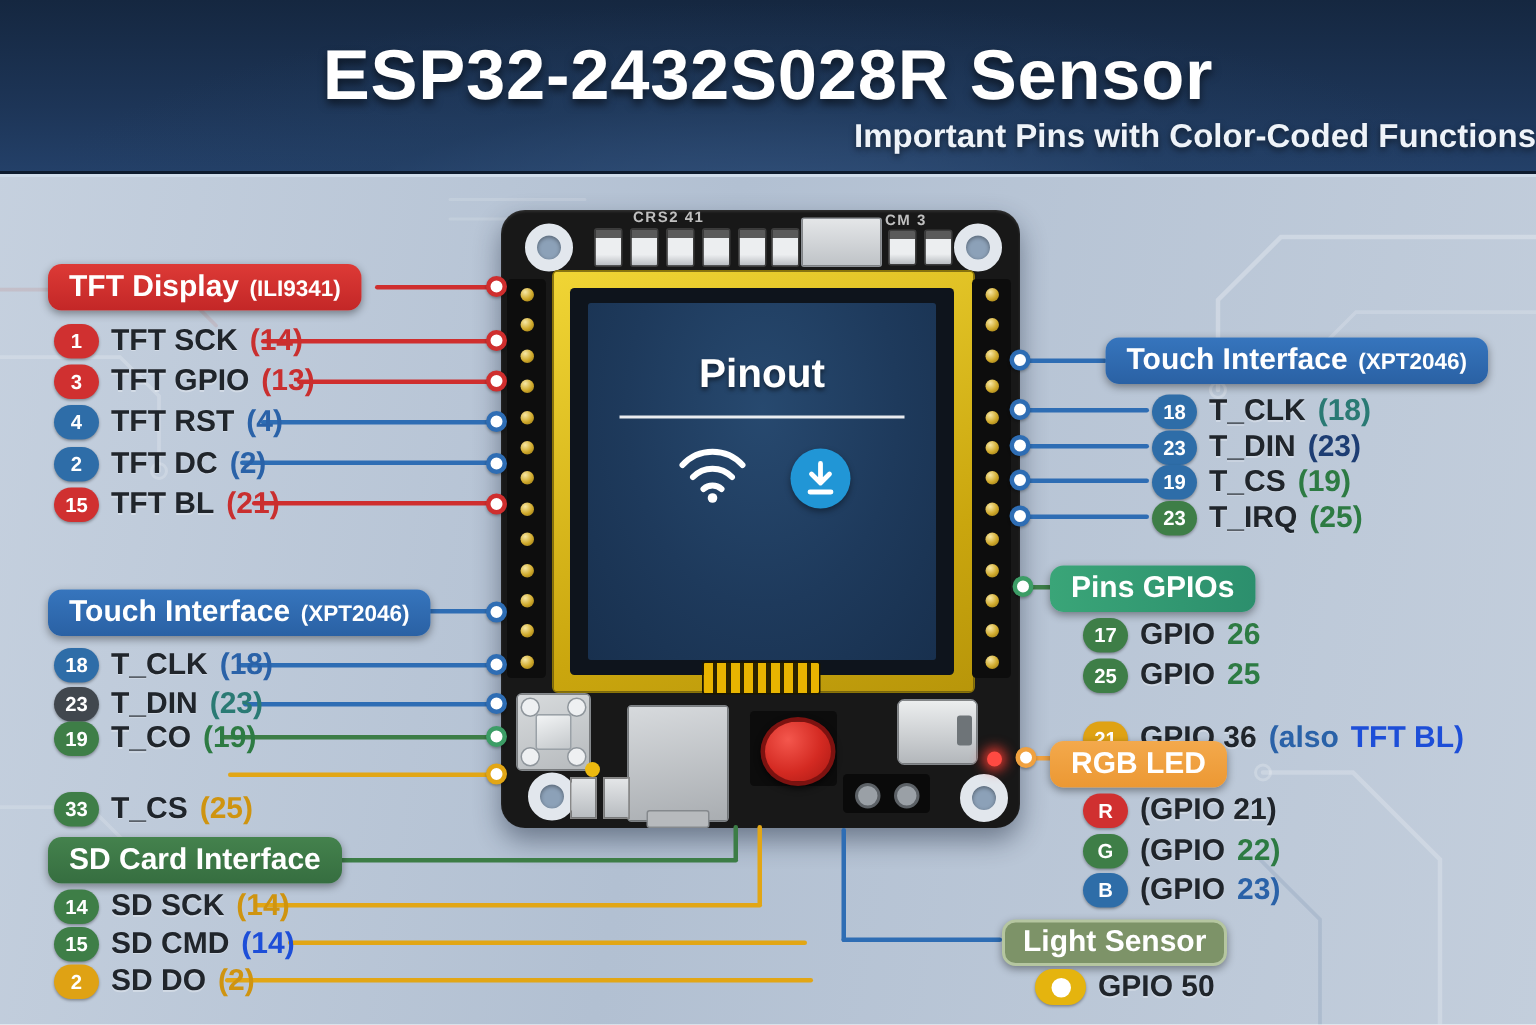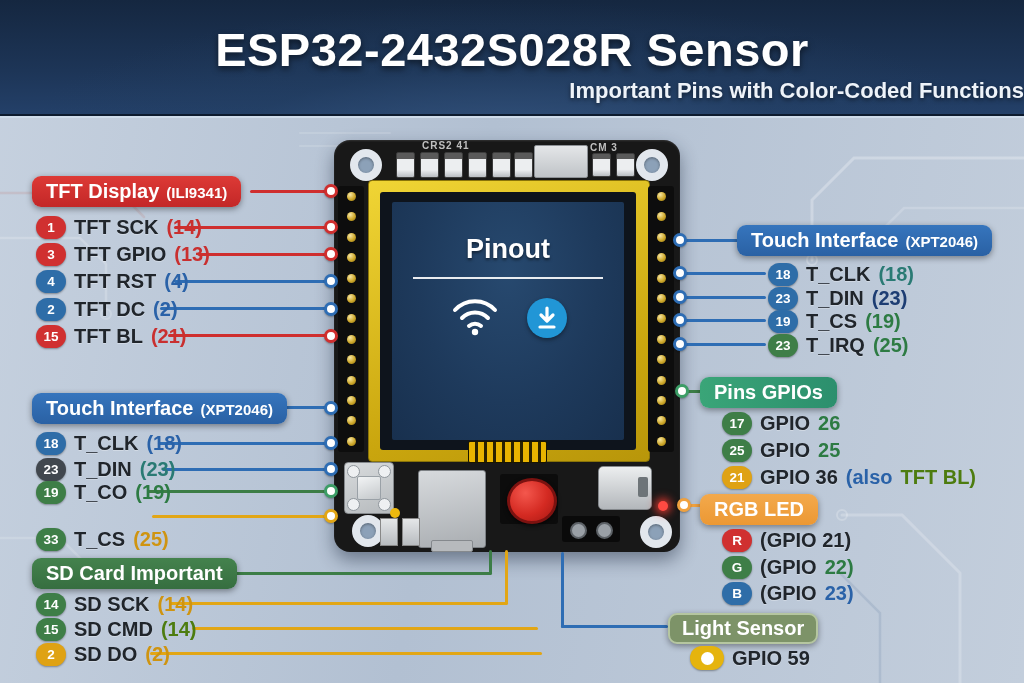--- a/index.html
+++ b/index.html
@@ -45,21 +45,21 @@
         display:flex;align-items:center;justify-content:center;padding:0 5px;box-sizing:border-box;
         box-shadow:0 1px 2px rgba(0,0,0,.35);}
   .p-red{background:#d03030}.p-blue{background:#2e6da8}.p-green{background:#3e7e47}
   .p-gold{background:#dfa214}.p-charcoal{background:#41474e}
   .ringpill{width:34px;height:24px;border-radius:12px;background:#e5b40e;display:flex;
             align-items:center;justify-content:center;box-shadow:0 1px 2px rgba(0,0,0,.35);}
   .ringpill b{width:13px;height:13px;border-radius:50%;background:#fff;display:block;}
   .lbl{font-size:20px;font-weight:700;color:#20252b;text-shadow:0 1px 0 rgba(255,255,255,.3);}
   .num{font-size:20px;font-weight:700;}
   .t-red{color:#c92f2f}.t-blue{color:#2a62a8}.t-green{color:#2d7b43}.t-gold{color:#cf9410}
-  .t-navy{color:#1d3d73}.t-teal{color:#2a7a74}.t-dark{color:#4d7c0f}
+  .t-navy{color:#1d3d73}.t-teal{color:#2a7a74}.t-dark{color:#1d4ed8}
   
   #board{position:absolute;left:334px;top:140px;width:346px;height:412px;background:#181818;
          border-radius:16px;box-shadow:0 8px 18px rgba(20,30,50,.45), inset 0 1px 2px rgba(255,255,255,.12);}
   .hole{position:absolute;width:16px;height:16px;border:8px solid #e2e7ed;background:#8ca1b8;
         border-radius:50%;box-shadow:inset 0 1px 3px rgba(0,0,0,.4);}
   .silk{position:absolute;color:#ddd;font-size:10px;font-weight:700;letter-spacing:1px;opacity:.85;}
   .cap{position:absolute;width:17px;height:24px;border-radius:2px;
        background:linear-gradient(180deg,#5a5a5a 0 24%,#eceef0 24% 70%,#b9bdc1 100%);border:1px solid #3c3c3c;}
   .module{position:absolute;background:linear-gradient(180deg,#e4e6e8,#bfc3c7);border:1px solid #8d9196;border-radius:2px;}
   .bezel{position:absolute;left:34px;top:40px;width:280px;height:280px;border-radius:4px;
@@ -323,21 +323,21 @@
   <span class="lbl">T_CO</span>
   <span class="num t-green">(19)</span>
 </div>
 <div class="srow" style="left:36px;top:526px">
   <span class="pill p-green">33</span>
   <span class="lbl">T_CS</span>
   <span class="num t-gold">(25)</span>
 </div>
 
 <div class="badge b-green" style="left:32px;top:558px">
-  <span>SD Card Important</span>
+  <span>SD Card Interface</span>
 </div>
 <div class="srow" style="left:36px;top:591px">
   <span class="pill p-green">14</span>
   <span class="lbl">SD SCK</span>
   <span class="num t-gold">(14)</span>
 </div>
 <div class="srow" style="left:36px;top:616px">
   <span class="pill p-green">15</span>
   <span class="lbl">SD CMD</span>
   <span class="num t-dark">(14)</span>
@@ -379,21 +379,21 @@
 <div class="srow" style="left:722px;top:410px">
   <span class="pill p-green">17</span>
   <span class="lbl">GPIO</span>
   <span class="num t-green">26</span>
 </div>
 <div class="srow" style="left:722px;top:437px">
   <span class="pill p-green">25</span>
   <span class="lbl">GPIO</span>
   <span class="num t-green">25</span>
 </div>
-<div class="srow" style="left:722px;top:464px">
+<div class="srow" style="left:722px;top:479px">
   <span class="pill p-gold">21</span>
   <span class="lbl">GPIO 36</span>
   <span class="num t-blue">(also</span>
   <span class="num t-dark">TFT BL)</span>
 </div>
 
 <div class="badge b-orange" style="left:700px;top:494px">
   <span>RGB LED</span>
 </div>
 <div class="srow" style="left:722px;top:527px">
@@ -411,14 +411,14 @@
   <span class="num t-blue">23)</span>
 </div>
 
 <div class="badge b-sage" style="left:668px;top:613px">
   <span>Light Sensor</span>
 </div>
 <div class="srow" style="left:690px;top:645px">
   <span class="ringpill">
       <b></b>
     </span>
-  <span class="lbl">GPIO 59</span>
+  <span class="lbl">GPIO 50</span>
 </div>
 
 </body></html>

